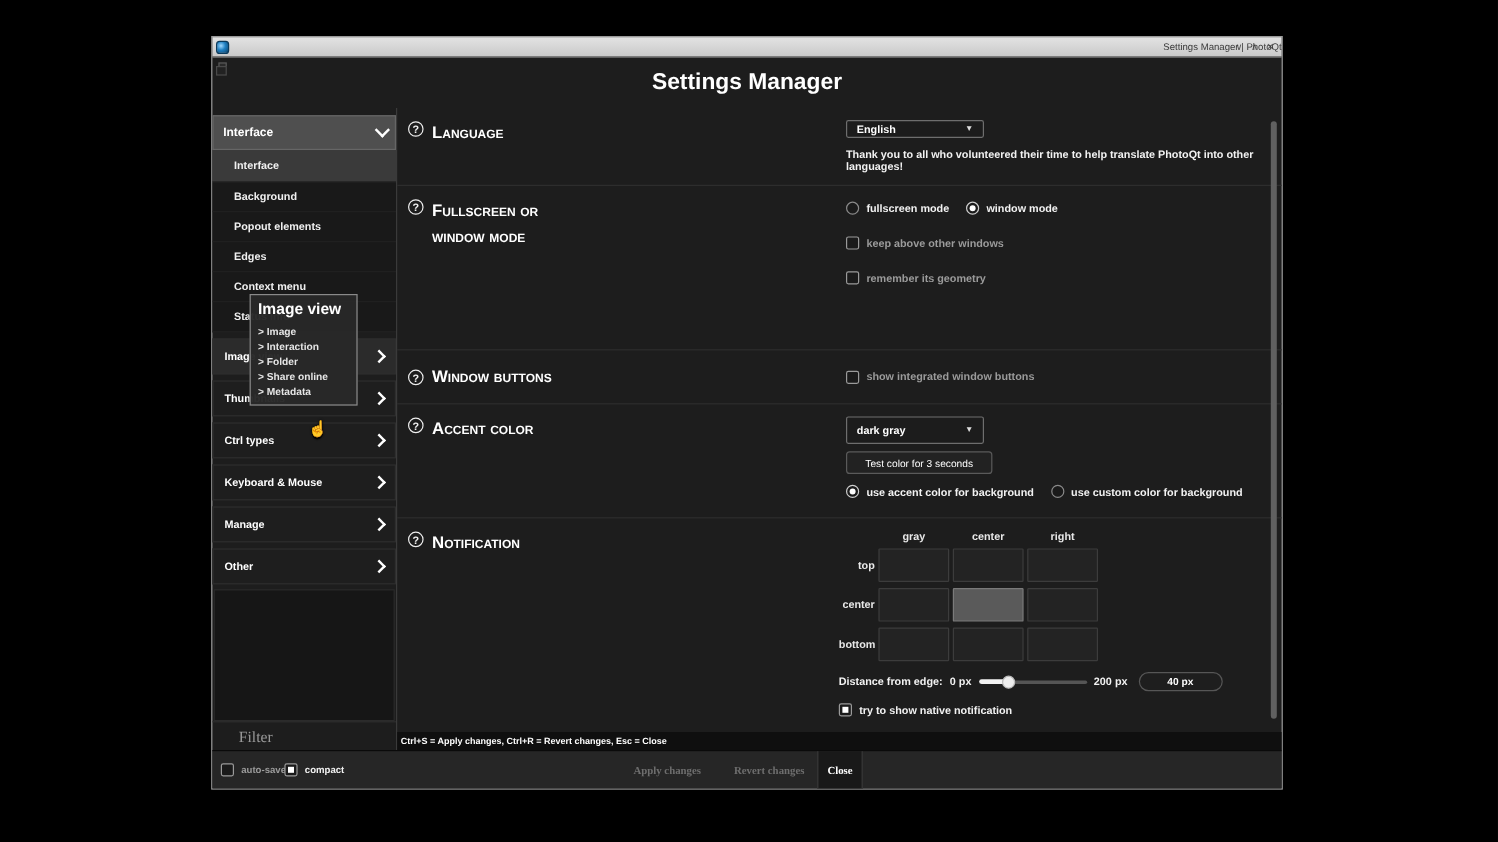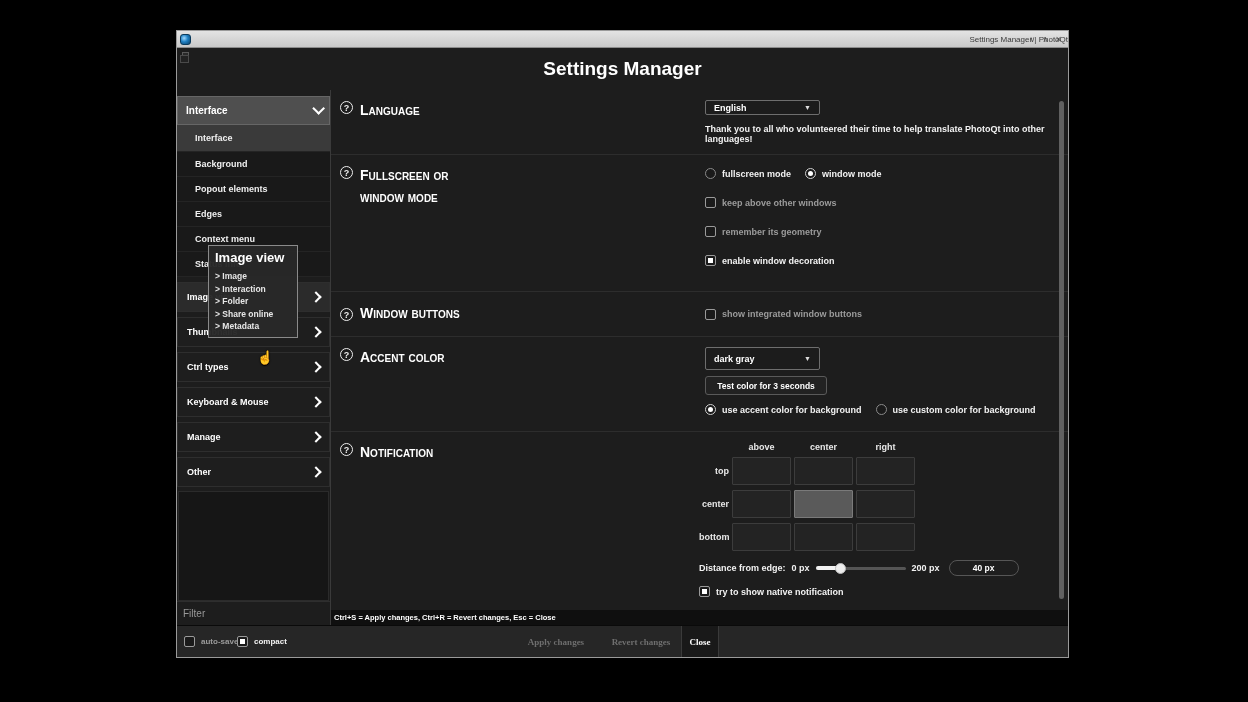--- a/index.html
+++ b/index.html
@@ -36,22 +36,22 @@
   .subitem { height:25px; display:flex; align-items:center; padding-left:18px; background:#191919;
              color:#f0f0f0; font-weight:bold; font-size:9px; border-bottom:1px solid #242424; }
   .subitem.selected { background:#3a3a3a; }
   .nav-item { height:30px; margin-top:5px; background:#1e1e1e; border:1px solid #2e2e2e;
               display:flex; align-items:center; padding:0 9px; color:#fff; font-weight:bold; font-size:9px; }
   .nav-item.hovered { background:#2b2b2b; }
   .chev-right { width:8px; height:8px; border-right:2.5px solid #fff; border-top:2.5px solid #fff;
                 transform:rotate(45deg); margin-left:auto; }
   .side-empty { flex:1 1 auto; margin:4px 1px 0 1px; border:1px solid #2b2b2b; background:#161616; }
   .filter-box { height:24px; flex:0 0 auto; border-top:1px solid #2e2e2e; display:flex; align-items:center; }
-  .filter-box input { background:transparent; border:none; outline:none; color:#999; font-size:10px;
-                      font-family:Liberation Sans, sans-serif; padding-left:6px; width:100%; }
+  .filter-box input { background:transparent; border:none; outline:none; color:#999; font-size:13px;
+                      font-family:Liberation Serif, serif; padding-left:22px; width:100%; }
   .filter-box input::placeholder { color:#999; opacity:1; }
 
   
   .content { flex:1 1 auto; position:relative; display:flex; flex-direction:column; min-width:0; }
   .section { display:flex; border-bottom:1px solid #2d2d2d; padding:10px 0 10px 9px; }
   .sec-left { width:189px; flex:0 0 auto; display:flex; align-items:flex-start; gap:7px; }
   .help-icon { width:13px; height:13px; border:1.5px solid #eee; border-radius:50%; color:#eee;
                font-size:9px; font-weight:bold; display:flex; align-items:center; justify-content:center; margin-top:1px; flex:0 0 auto; }
   .sec-title { font-variant:small-caps; font-weight:bold; font-size:14px; color:#fff; line-height:1.55; max-width:150px; }
   .sec-right { flex:1 1 auto; display:flex; flex-direction:column; }
@@ -65,21 +65,21 @@
 
   .check-row { display:flex; align-items:center; gap:6px; }
   .checkbox { width:11px; height:11px; border:1px solid #9a9a9a; border-radius:2px; background:#1a1a1a;
               display:flex; align-items:center; justify-content:center; flex:0 0 auto; }
   .checkbox.checked:after { content:""; width:5px; height:5px; background:#fff; }
   .radio { width:11px; height:11px; border:1px solid #cfcfcf; border-radius:50%; background:#1a1a1a;
            display:flex; align-items:center; justify-content:center; flex:0 0 auto; }
   .radio.off { border-color:#8a8a8a; }
   .radio.on:after { content:""; width:5px; height:5px; border-radius:50%; background:#fff; }
 
-  .btn { background:#222; border:1px solid #5a5a5a; border-radius:3px; color:#fff; font-weight:bold;
+  .btn { background:#222; border:1px solid #5a5a5a; border-radius:3px; color:#fff; font-weight:normal;
          font-size:8.5px; display:flex; align-items:center; justify-content:center; }
 
   
   .grid-wrap { display:flex; flex-direction:column; gap:5px; }
   .grid-header { display:flex; gap:3px; padding-left:33px; }
   .grid-header span { width:59px; text-align:center; font-size:9px; font-weight:bold; color:#e8e8e8; }
   .grid-row { display:flex; gap:3px; align-items:center; }
   .grid-rowlabel { width:30px; text-align:right; font-size:9px; font-weight:bold; color:#e8e8e8; flex:0 0 auto; }
   .grid-cell { width:59px; height:28px; background:#232323; border:1px solid #3c3c3c; border-radius:1px; }
   .grid-cell.selected { background:#5a5a5a; border-color:#7a7a7a; }
@@ -242,24 +242,20 @@
             </div>
           </div>
           <div class="check-row">
             <span class="checkbox"></span>
             <span class="ctl-label dim">keep above other windows</span>
           </div>
           <div class="check-row">
             <span class="checkbox"></span>
             <span class="ctl-label dim">remember its geometry</span>
           </div>
-          <div class="check-row">
-            <span class="checkbox checked"></span>
-            <span class="ctl-label">enable window decoration</span>
-          </div>
         </div>
       </div>
 
       <div class="section" style="height:45px; align-items:center; padding-top:0; padding-bottom:0;">
         <div class="sec-left" style="align-items:center;">
           <div class="help-icon">?</div>
           <div class="sec-title">Window buttons</div>
         </div>
         <div class="sec-right" style="padding-left:176px;">
           <div class="check-row">
@@ -294,21 +290,21 @@
       </div>
 
       <div class="section" style="height:177px; border-bottom:none;">
         <div class="sec-left">
           <div class="help-icon">?</div>
           <div class="sec-title">Notification</div>
         </div>
         <div class="sec-right" style="padding-left:170px;">
           <div class="grid-wrap">
             <div class="grid-header">
-              <span>above</span>
+              <span>gray</span>
               <span>center</span>
               <span>right</span>
             </div>
             <div class="grid-row">
               <span class="grid-rowlabel">top</span>
               <div class="grid-cell"></div>
               <div class="grid-cell"></div>
               <div class="grid-cell"></div>
             </div>
             <div class="grid-row">

